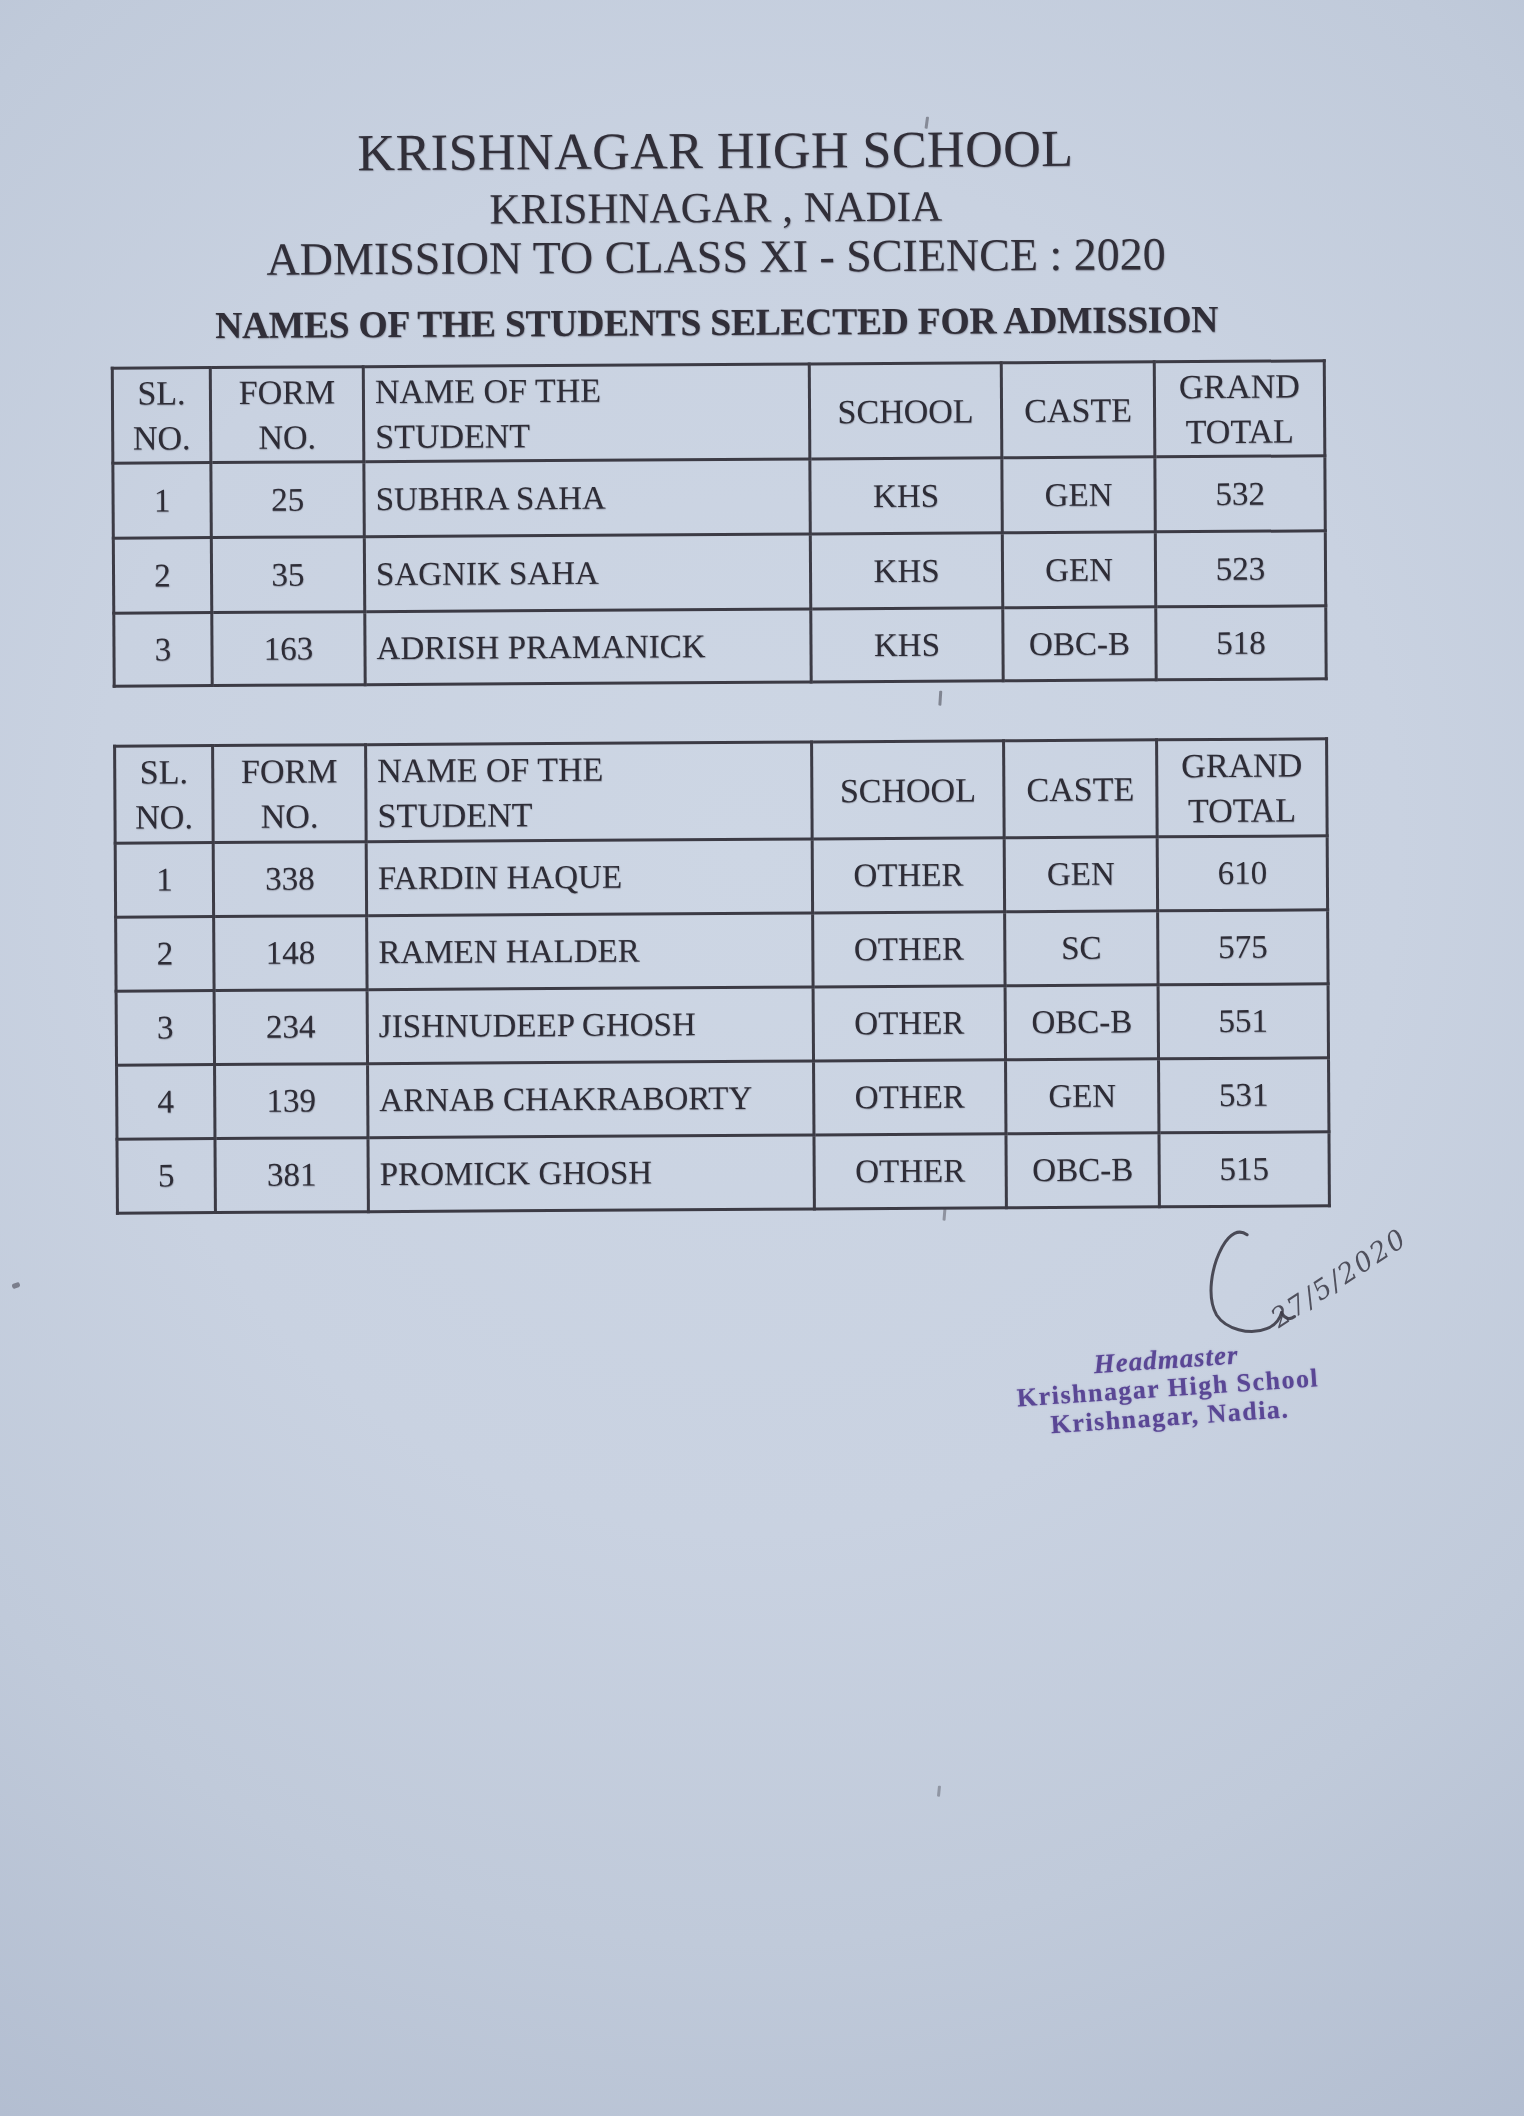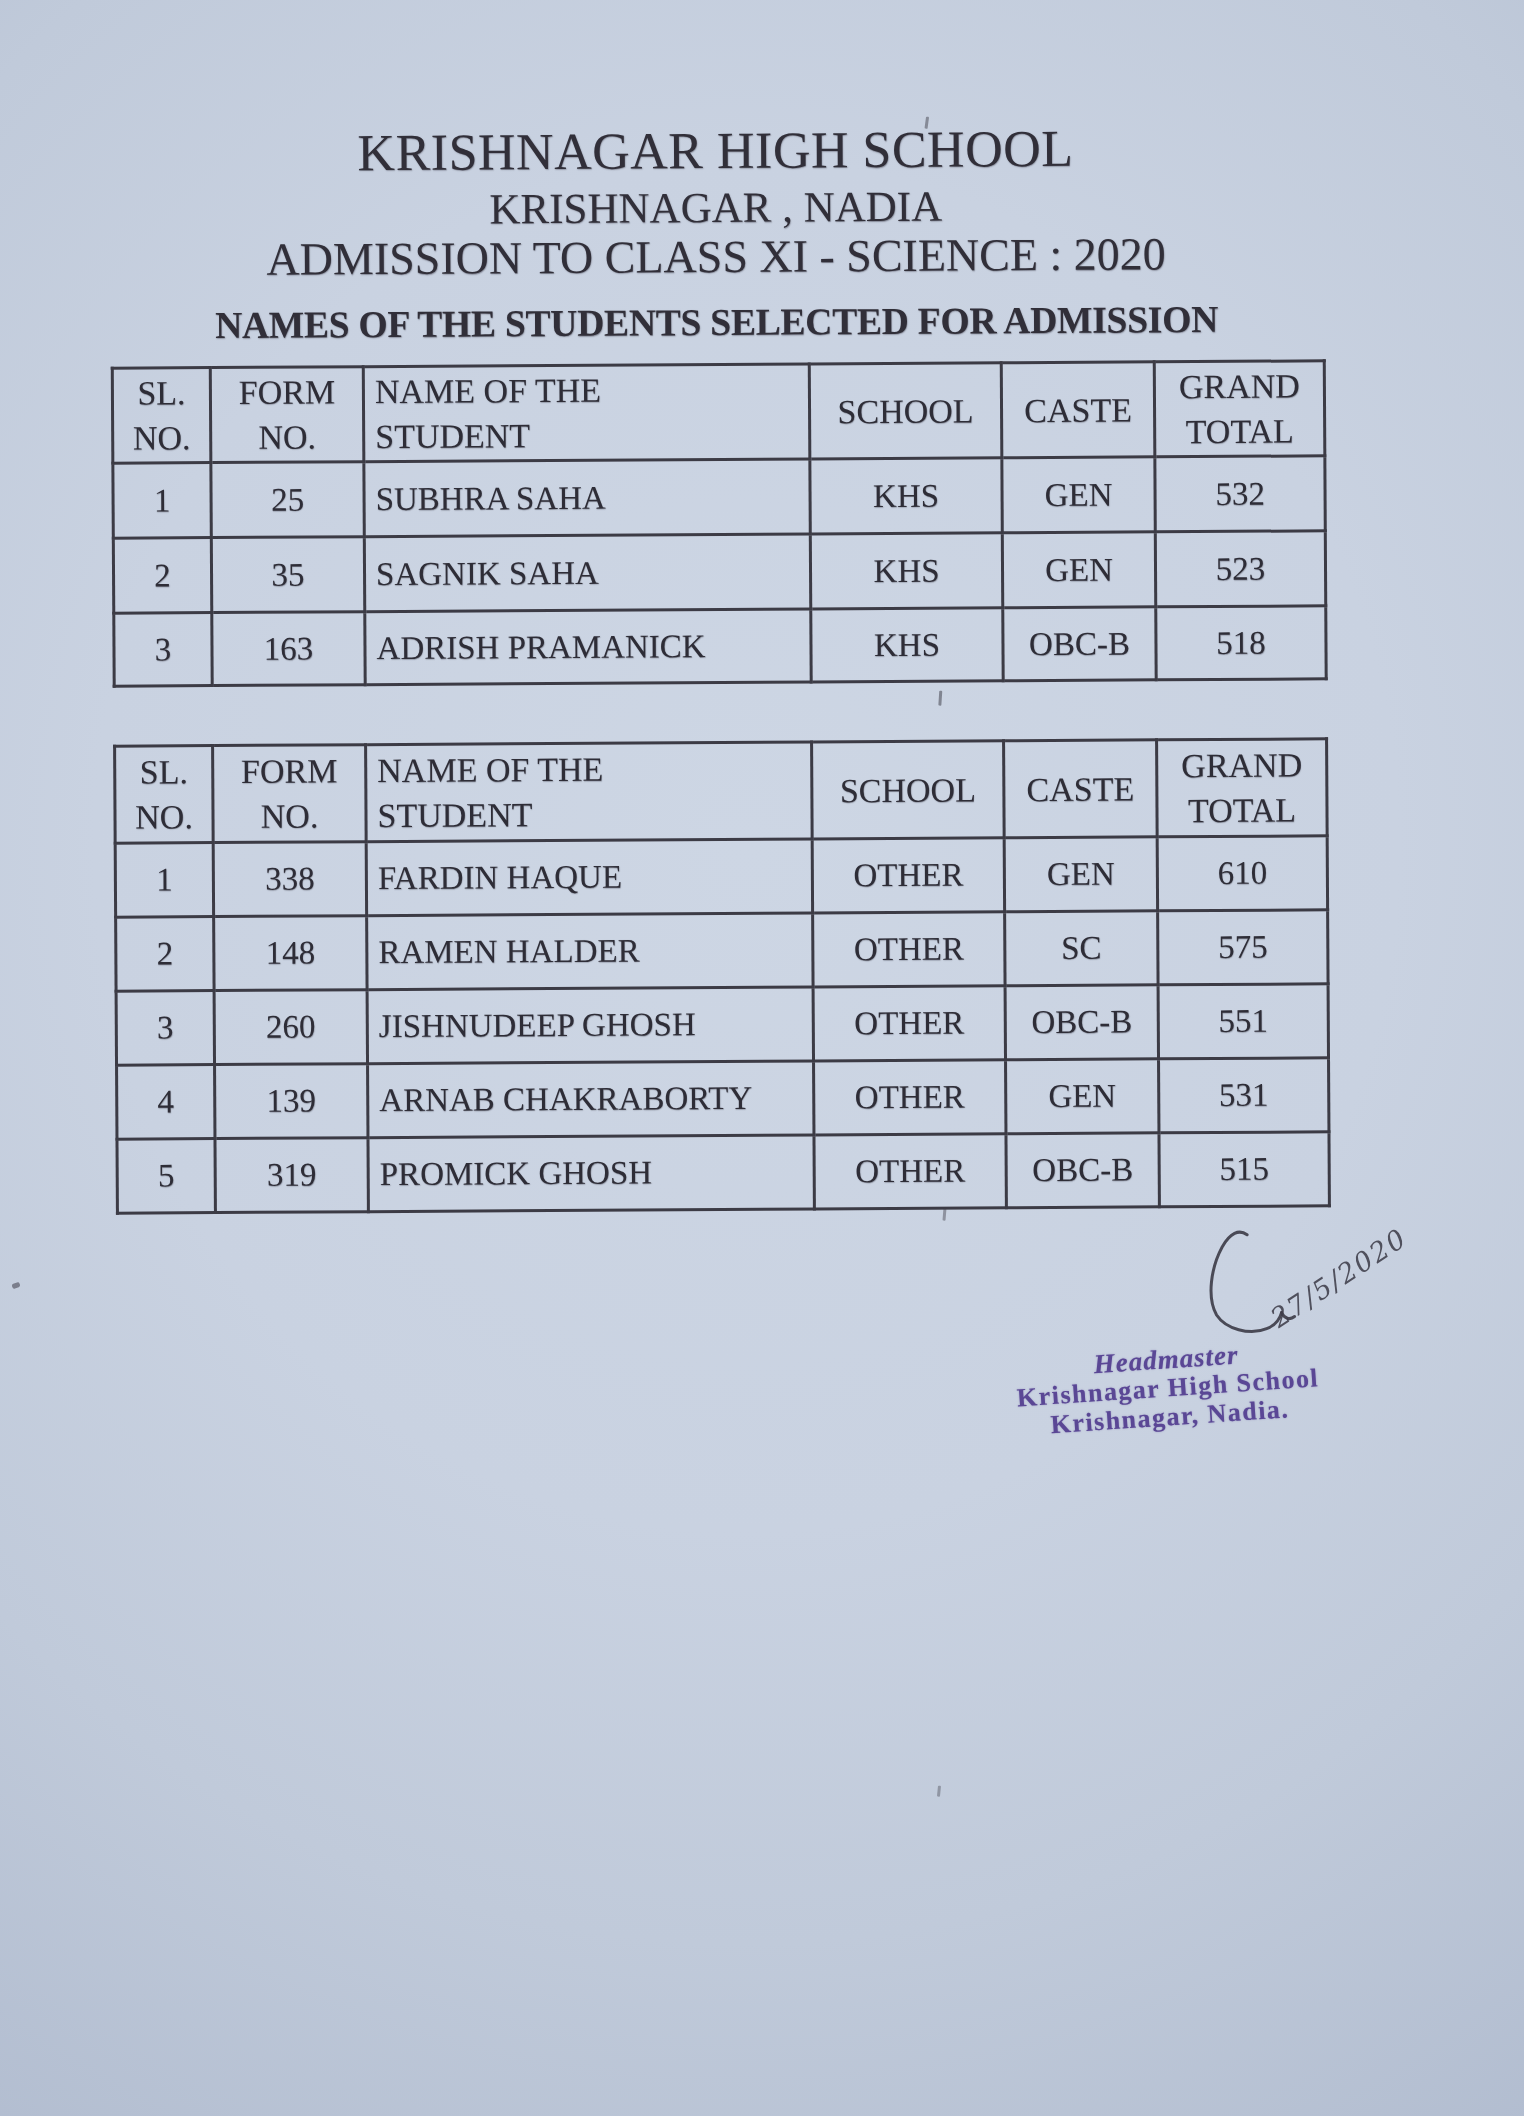--- a/index.html
+++ b/index.html
@@ -168,37 +168,37 @@
         <tr>
           <td>2</td>
           <td>148</td>
           <td class="left">RAMEN HALDER</td>
           <td>OTHER</td>
           <td>SC</td>
           <td>575</td>
         </tr>
         <tr>
           <td>3</td>
-          <td>260</td>
+          <td>234</td>
           <td class="left">JISHNUDEEP GHOSH</td>
           <td>OTHER</td>
           <td>OBC-B</td>
           <td>551</td>
         </tr>
         <tr>
           <td>4</td>
           <td>139</td>
           <td class="left">ARNAB CHAKRABORTY</td>
           <td>OTHER</td>
           <td>GEN</td>
           <td>531</td>
         </tr>
         <tr>
           <td>5</td>
-          <td>319</td>
+          <td>381</td>
           <td class="left">PROMICK GHOSH</td>
           <td>OTHER</td>
           <td>OBC-B</td>
           <td>515</td>
         </tr>
       </tbody>
     </table>
 
     <div class="speck sp3"></div>
 

